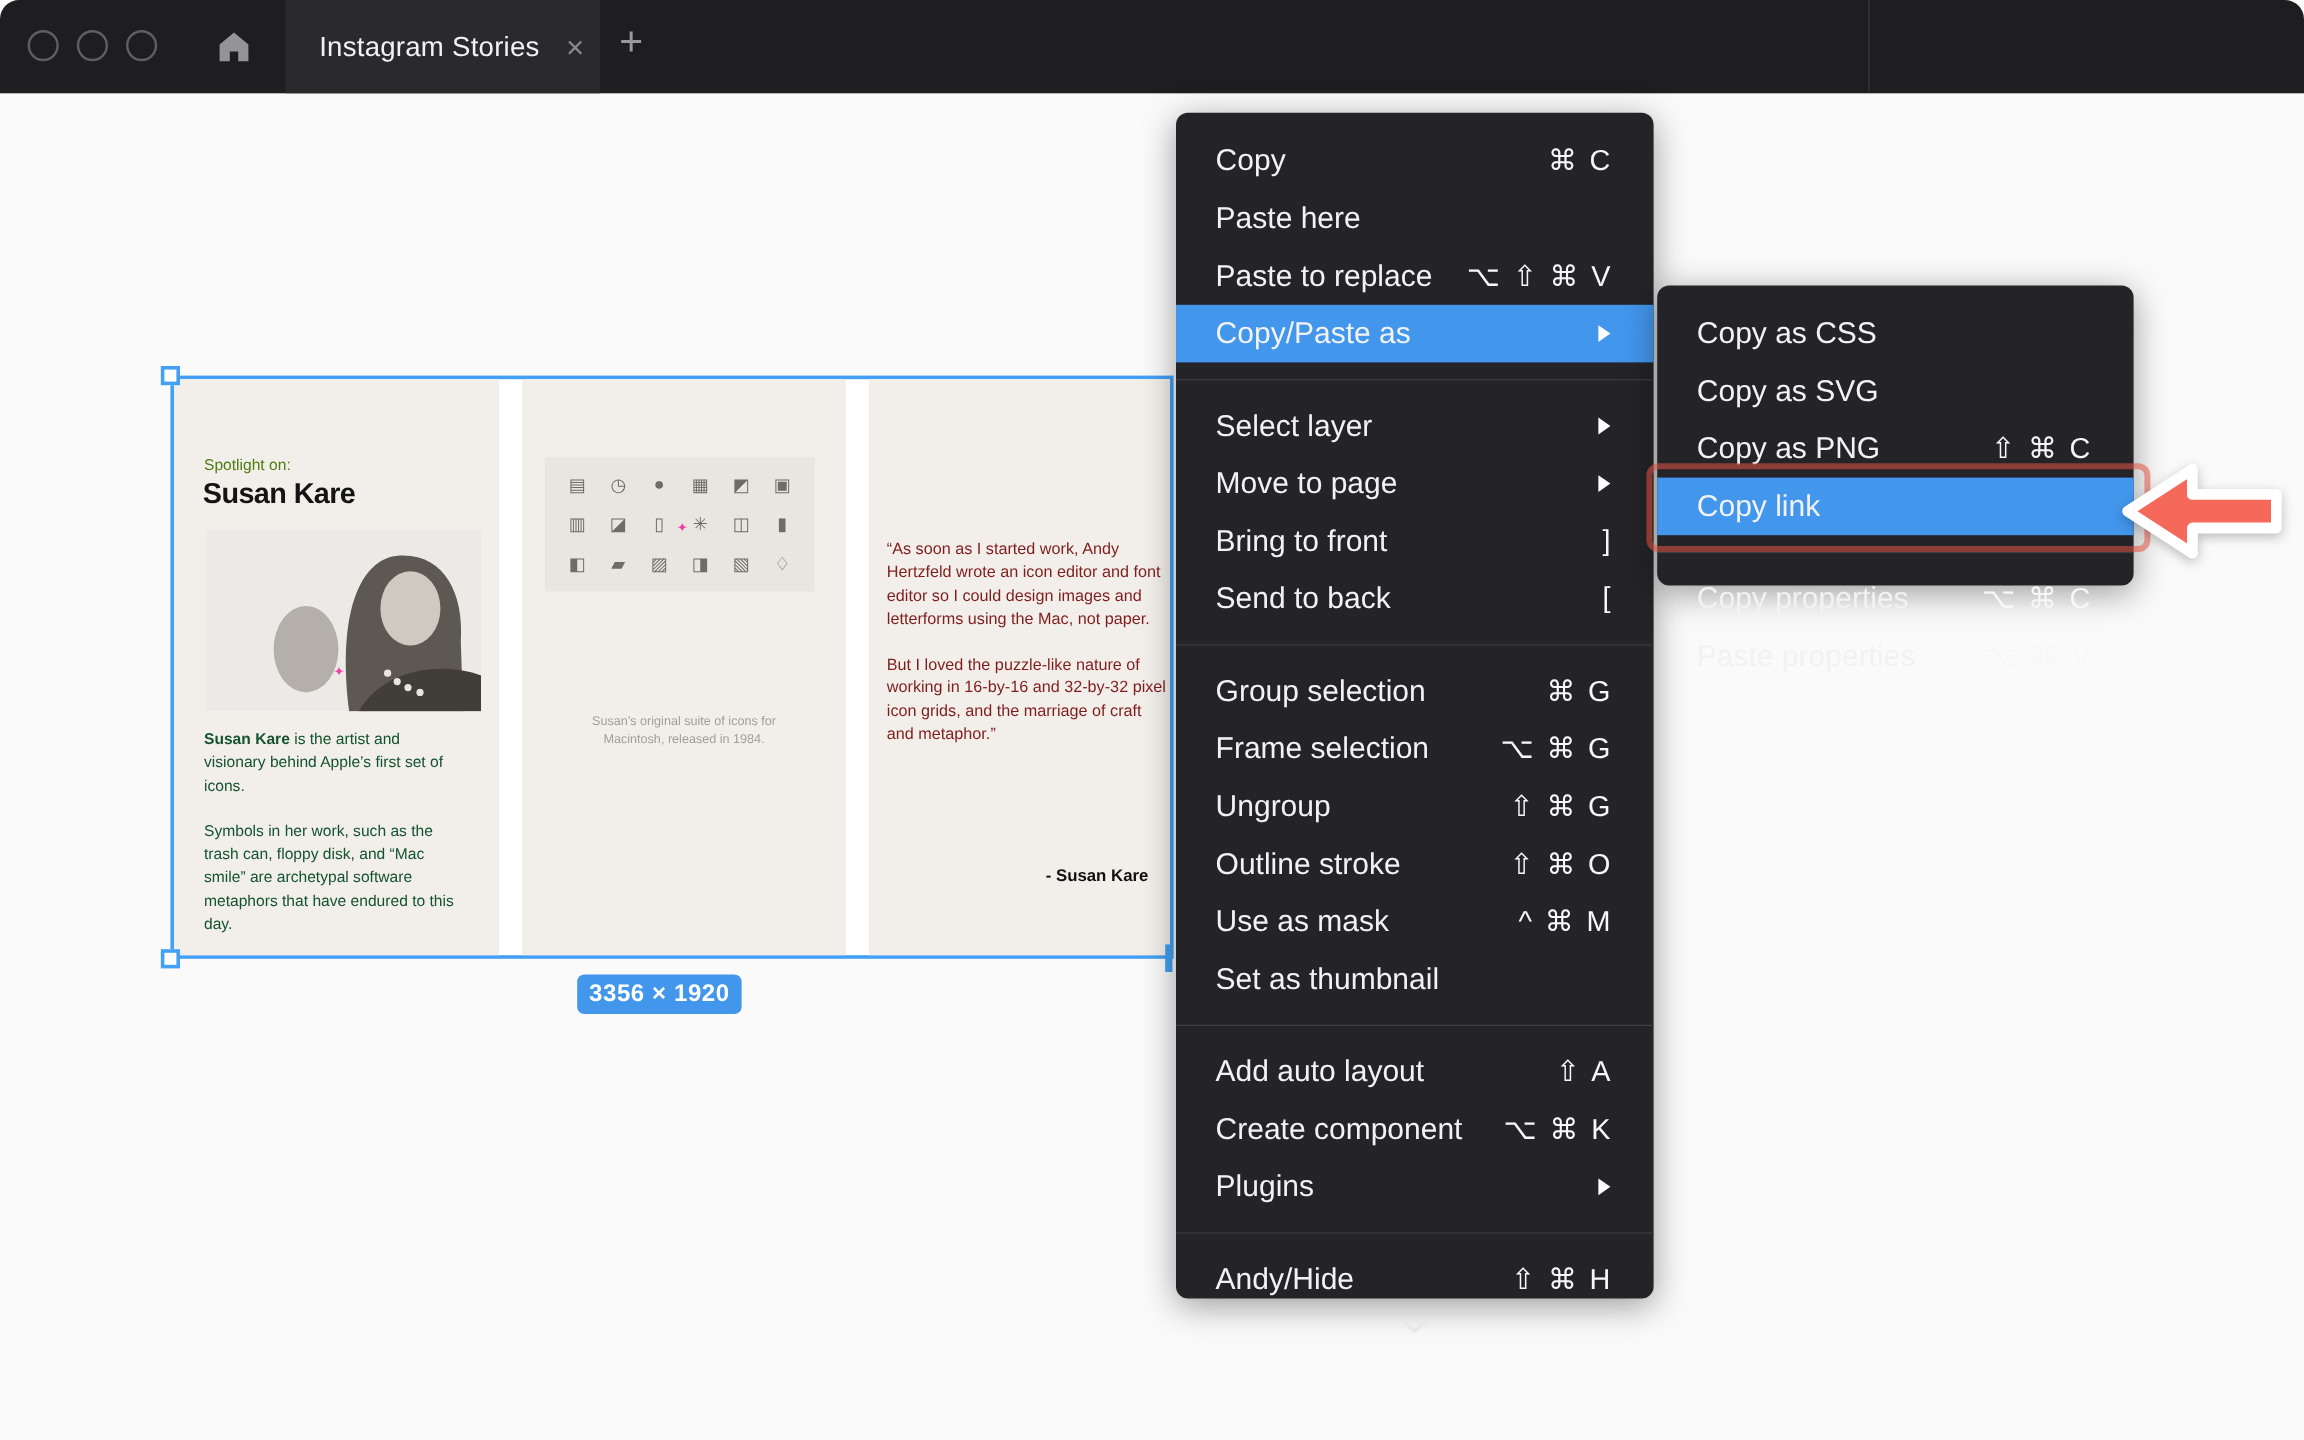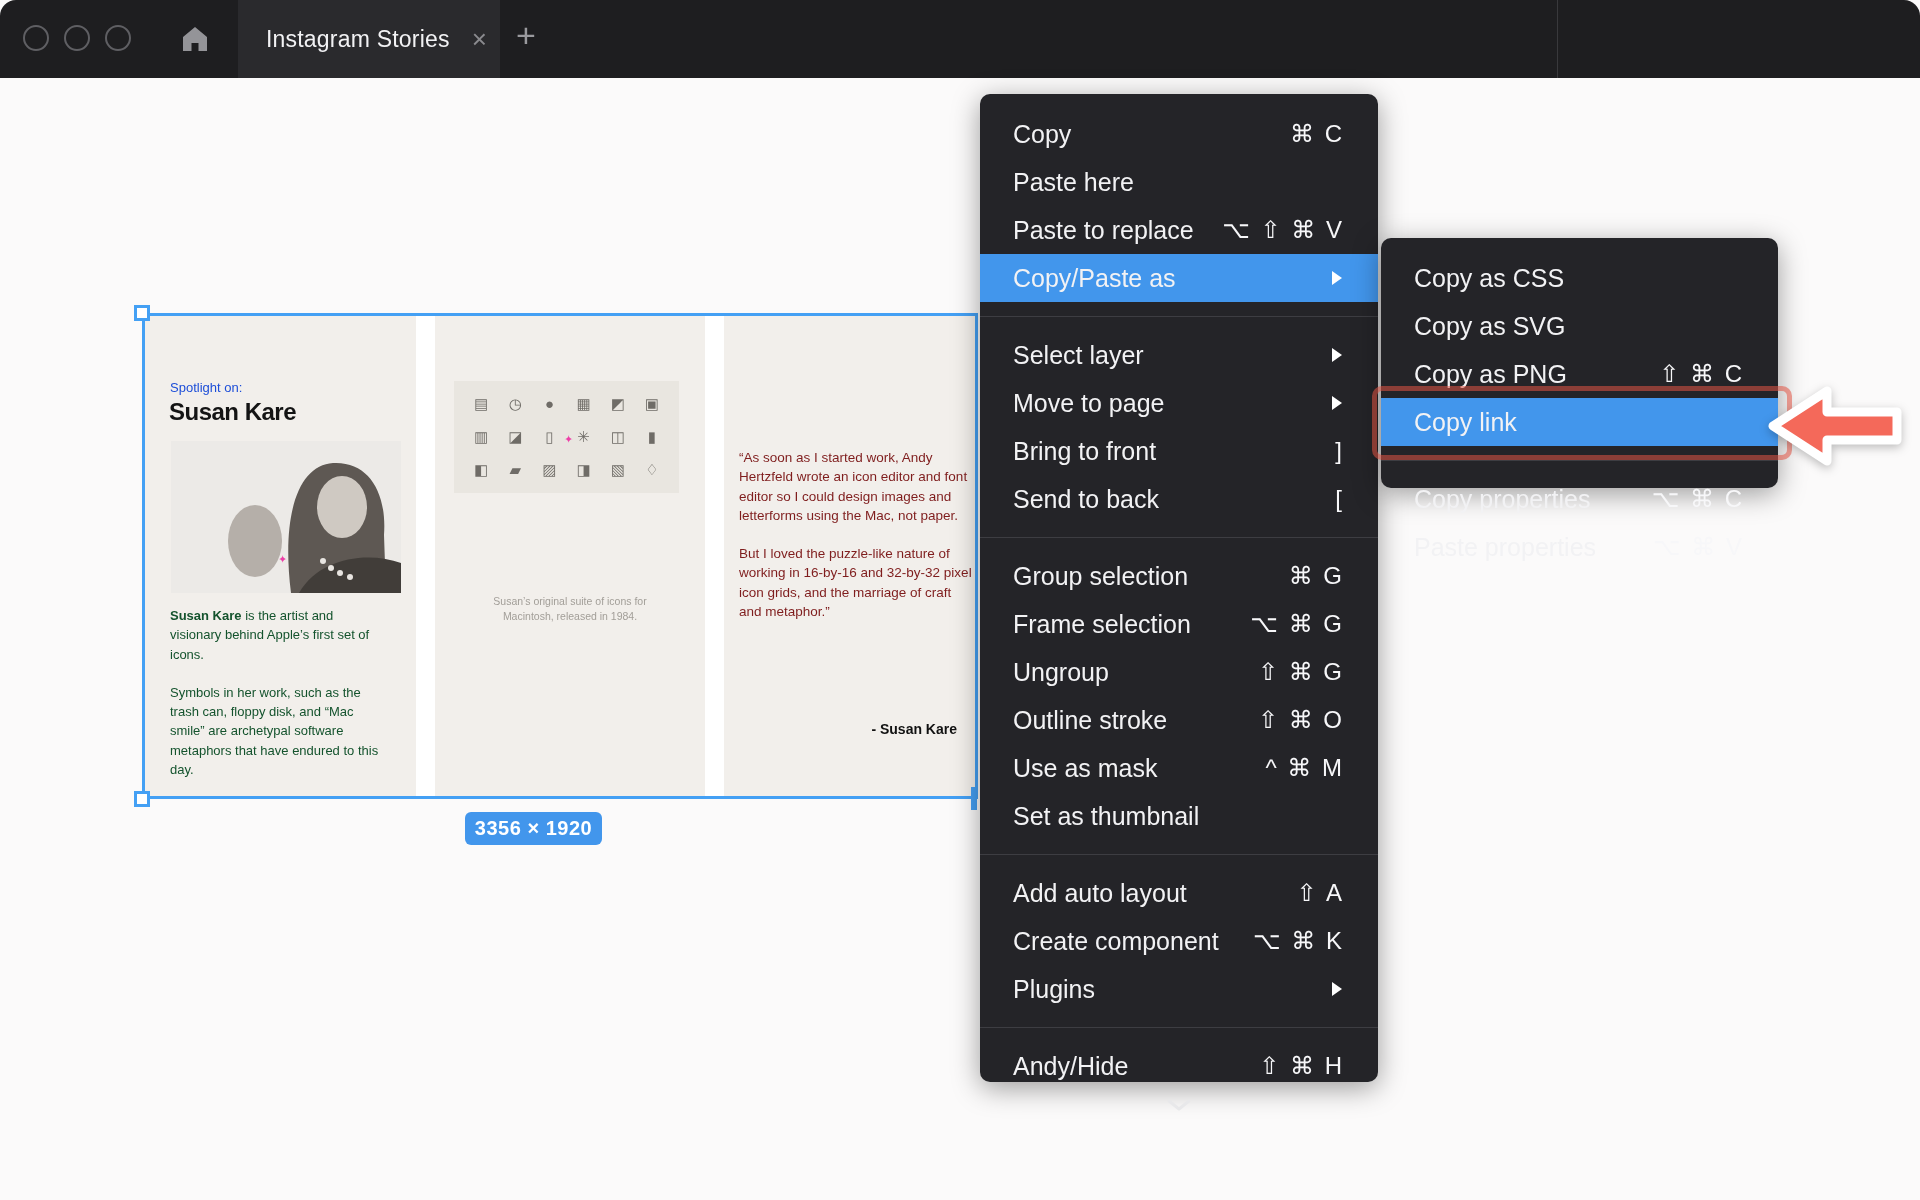--- a/index.html
+++ b/index.html
@@ -23,21 +23,21 @@
   
   .frame-label{position:absolute;left:143px;top:288px;font-size:24px;color:#44a0f4;}
   .sel-frame{position:absolute;left:142px;top:313px;width:836px;height:486px;
              border:3px solid #44a0f4;box-sizing:border-box;background:#ffffff;}
   .handle{position:absolute;width:16px;height:16px;background:#ffffff;border:3px solid #44a0f4;
           box-sizing:border-box;z-index:5;}
   .card{position:absolute;top:0;height:480px;background:#f2efeb;}
   .card1{left:0;width:271px;}
   .card2{left:290px;width:270px;}
   .card3{left:579px;width:251px;}
-  .eyebrow{position:absolute;left:25px;top:64px;font-size:13px;color:#1d4ed8;}
+  .eyebrow{position:absolute;left:25px;top:64px;font-size:13px;color:#4d7c0f;}
   .card1-title{position:absolute;left:24px;top:82px;font-size:24px;font-weight:700;
                letter-spacing:-.5px;color:#141414;}
   .photo{position:absolute;left:26px;top:125px;width:230px;height:152px;overflow:hidden;}
   .body-text{position:absolute;left:25px;top:290px;width:218px;font-size:13px;
              line-height:19.3px;color:#14532d;}
   .body-text p{margin:0 0 19px 0;}
   .icon-panel{position:absolute;left:19px;top:65px;width:225px;height:112px;background:#e9e6e0;
               display:grid;grid-template-columns:repeat(6,1fr);grid-template-rows:repeat(3,1fr);
               align-items:center;justify-items:center;padding:6px 10px;box-sizing:border-box;}
   .px-icon{font-size:15px;color:#514e49;opacity:.8;}
@@ -158,21 +158,21 @@
           <p>But I loved the puzzle-like nature of working in 16-by-16 and 32-by-32 pixel icon grids, and the marriage of craft and metaphor.”</p>
         </div>
         <div class="attribution">- Susan Kare</div>
       </div>
     </div>
 
     <div class="handle" style="left:134px;top:227px;"></div>
     <div class="handle" style="left:134px;top:713px;"></div>
     <div class="sel-nub" style="top:709px;"></div>
 
-    <div class="dim-badge" style="top:734px;">3356 × 1920</div>
+    <div class="dim-badge" style="top:734px;margin-left:16px;">3356 × 1920</div>
   </div>
 
   <div class="menu main-menu">
     <div class="mi">
       <span>Copy</span>
       <span class="sc">⌘ C</span>
     </div>
     <div class="mi">
       <span>Paste here</span>
     </div>

